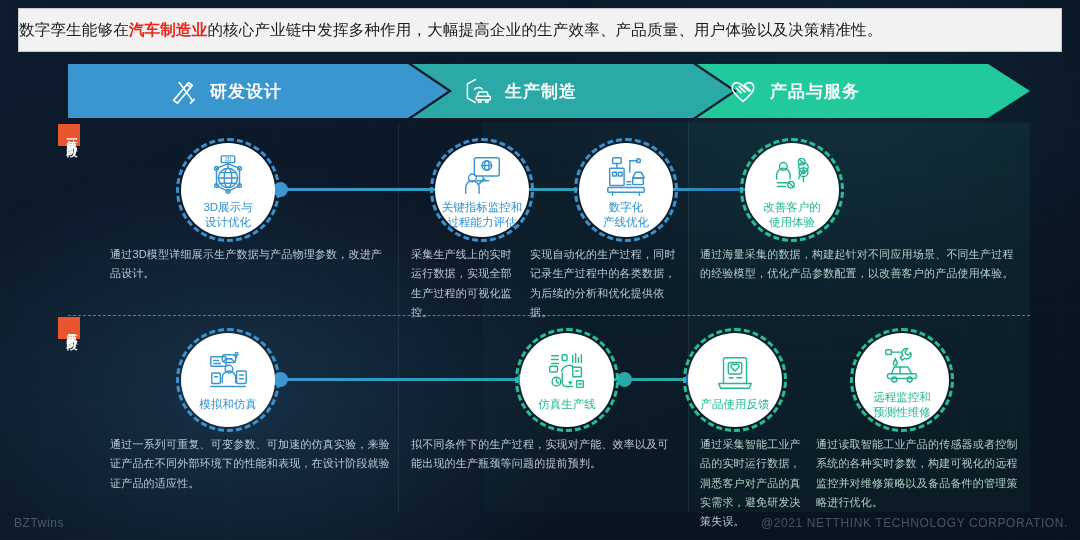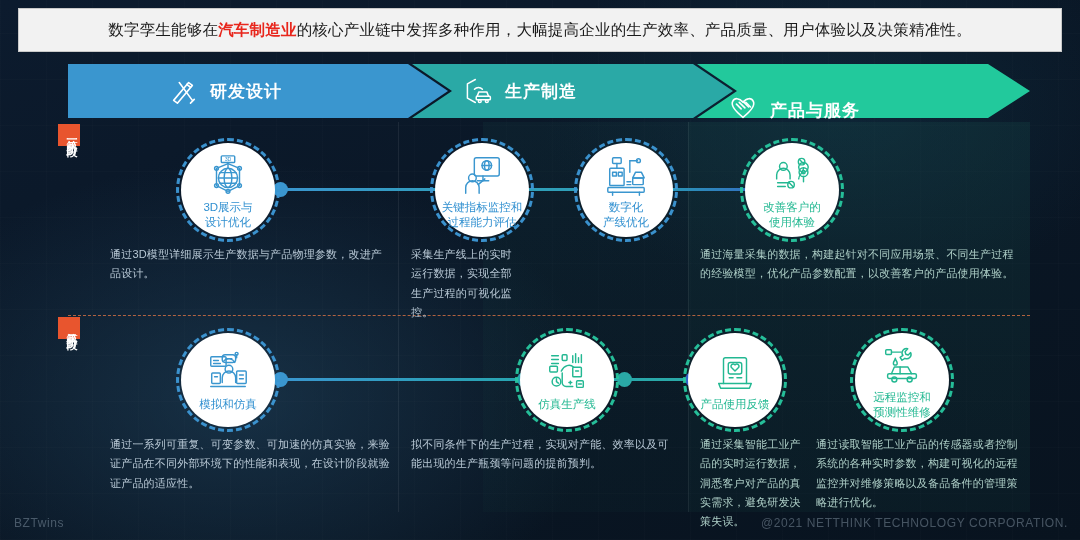--- a/index.html
+++ b/index.html
@@ -25,41 +25,41 @@
       repeating-linear-gradient(0deg, rgba(255,255,255,.010) 0 1px, transparent 1px 46px);
     pointer-events:none;
   }
 
   
   .headline {
     position: absolute; left: 18px; top: 8px;
     width: 1044px; height: 44px;
     background: #f2f2f2;
     border: 1px solid #c9c9c9;
-    display: flex; align-items: center; justify-content: center;
+    display: flex; align-items: center; justify-content: flex-start;
     z-index: 6;
   }
   .headline-text {
     font-size: 15.5px; color: #1a1a1a; letter-spacing: .2px; white-space: nowrap;
   }
   .headline-text .hl { color: #e8261c; font-weight: bold; }
 
   
   .arrowbar { position: absolute; left: 68px; top: 60px; width: 962px; height: 62px; z-index: 5; }
   .arrowbar svg { display:block; }
   .arrow-label {
     position: absolute; top: 0; height: 62px;
     display: flex; align-items: center; gap: 12px;
     color: #ffffff; font-size: 17px; font-weight: bold; letter-spacing: 1px;
     pointer-events: none;
   }
   .arrow-label .ico { width: 30px; height: 30px; display:block; }
   .a1 { left: 100px; }
   .a2 { left: 395px; }
-  .a3 { left: 660px; align-items: flex-end; }
+  .a3 { left: 660px; }
 
   
   .panel { position:absolute; left:68px; top:122px; width:962px; height:390px; z-index:2; }
   .col-tint {
     position:absolute; top:0; height:390px;
     background: linear-gradient(180deg, rgba(22,70,70,.30), rgba(18,58,58,.20));
   }
   .vdiv { position:absolute; top:0; height:390px; width:1px; background: rgba(255,255,255,.07); }
   .hdiv {
     position:absolute; left:0; width:962px; height:0;
@@ -282,20 +282,21 @@
             <circle cx="36" cy="20" r="1.7"></circle>
             <path d="M36 24.6 L36 30"></path>
         </svg>
         <div class="cap">改善客户的
 使用体验</div>
       </div>
     </div>
 
     <div class="desc" style="left:42px;  top:123px; width:280px;">通过3D模型详细展示生产数据与产品物理参数，改进产品设计。</div>
     <div class="desc" style="left:343px; top:123px; width:105px;">采集生产线上的实时运行数据，实现全部生产过程的可视化监控。</div>
+    <div class="desc" style="left:462px; top:123px; width:150px;">实现自动化的生产过程，同时记录生产过程中的各类数据，为后续的分析和优化提供依据。</div>
     <div class="desc g" style="left:632px; top:123px; width:320px;">通过海量采集的数据，构建起针对不同应用场景、不同生产过程的经验模型，优化产品参数配置，以改善客户的产品使用体验。</div>
 
     <div class="track" style="left:212px; top:256px; width:243px; background:linear-gradient(90deg,#3a96cf,#27a5b0);"></div>
     <div class="track" style="left:492px; top:256px; width:130px; background:linear-gradient(90deg,#27a5b0,#2aa9a6);"></div>
     <div class="node" style="left:205px; top:250px; background:#3a96cf;"></div>
     <div class="node" style="left:449px; top:250px; background:#27a5b0;"></div>
     <div class="node" style="left:549px; top:250px; background:#2aa9a6;"></div>
     <div class="node" style="left:617px; top:250px; background:#3560c8;"></div>
 
     <div class="circ green" style="left:447px; top:206px;">

